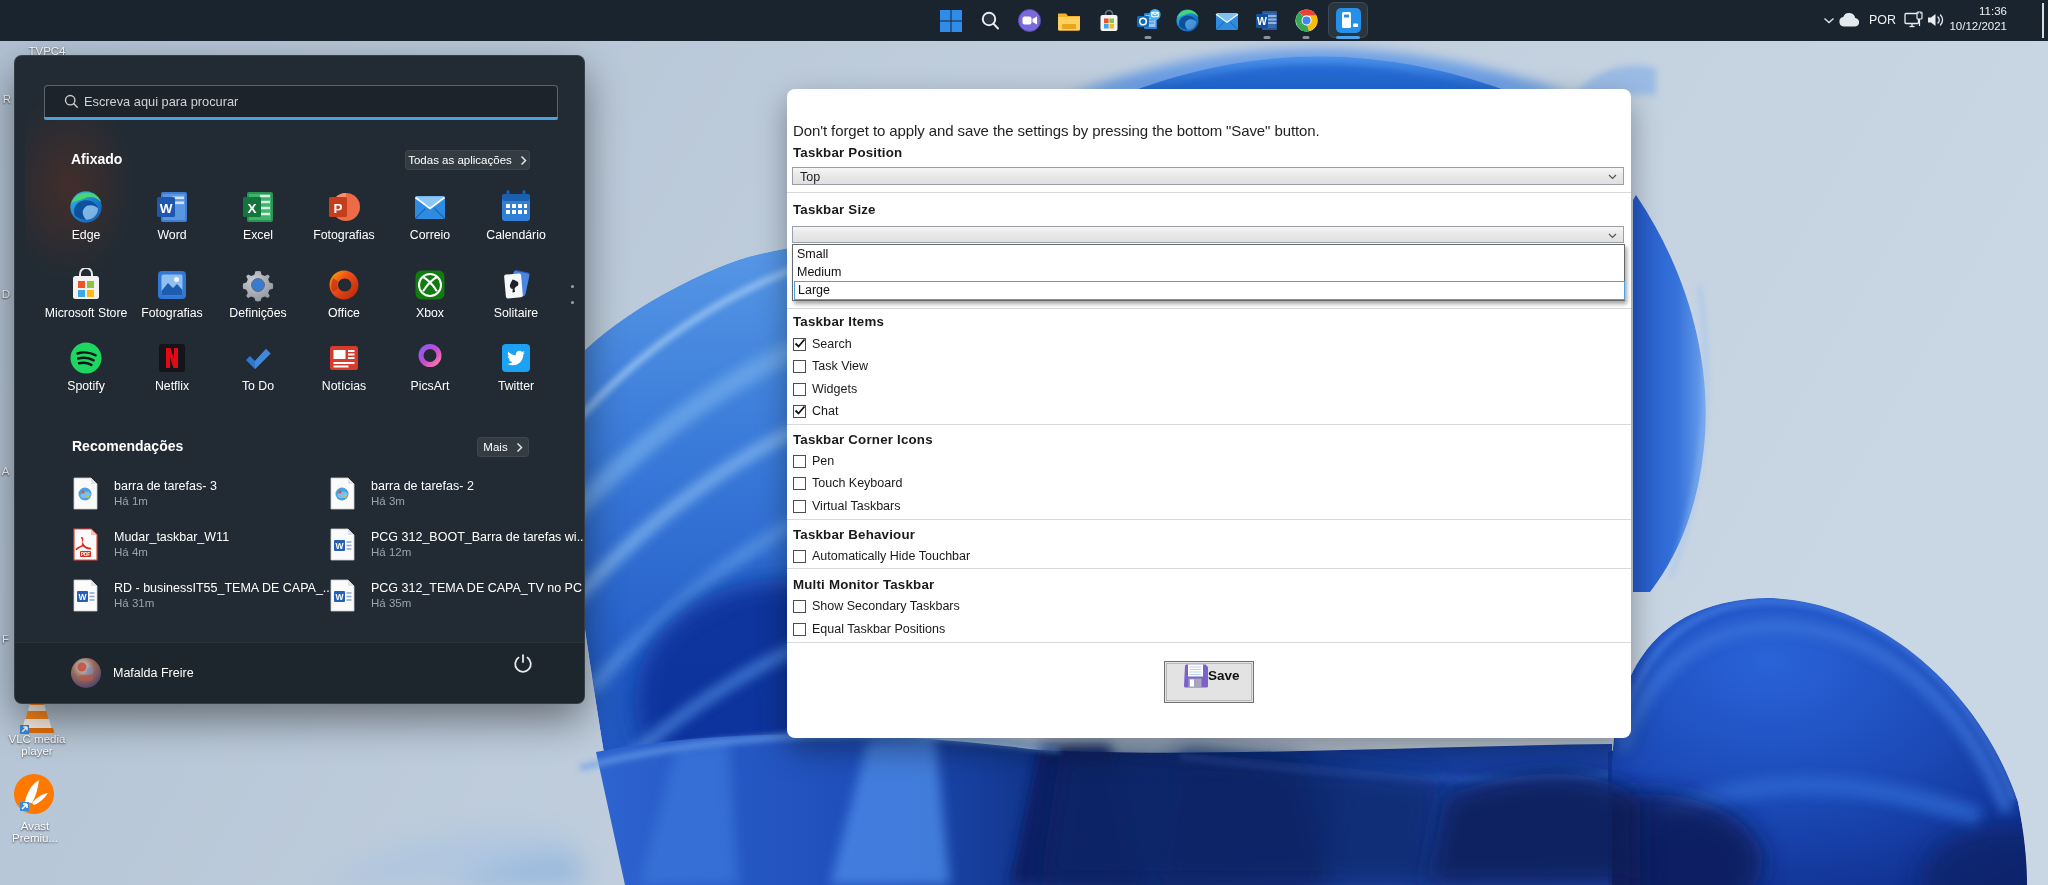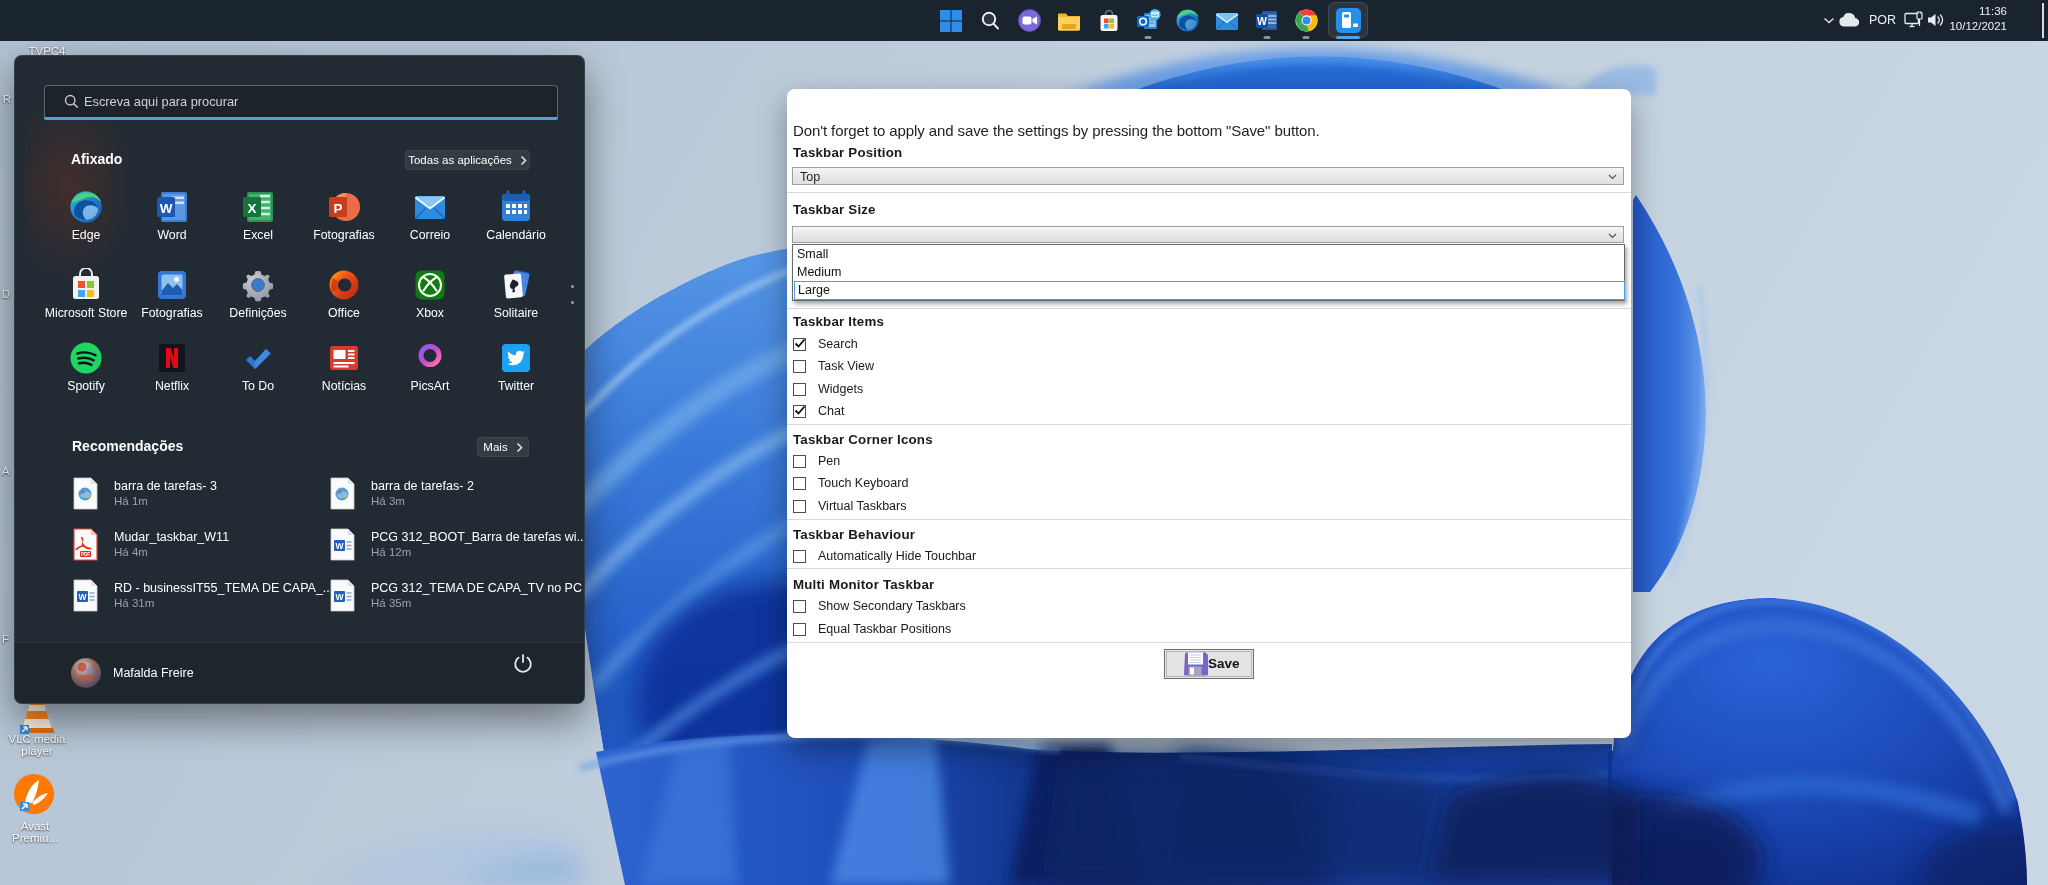--- a/index.html
+++ b/index.html
@@ -29,27 +29,27 @@
   .rtitle{color:#fff;font-size:12.5px;line-height:15px;white-space:nowrap;}
   .rsub{color:#9aa2ab;font-size:11.5px;line-height:14px;}
   #mfooter{position:absolute;left:0;bottom:0;width:100%;height:60px;background:#1d252d;border-top:1px solid rgba(255,255,255,0.07);}
   
   #appwin{position:absolute;left:787px;top:89px;width:844px;height:649px;background:#fff;border-radius:8px;box-shadow:0 12px 30px rgba(0,0,0,0.35);z-index:30;}
   #titlebar{position:absolute;left:0;top:0;width:100%;height:28px;background:#0f7bd7;border-radius:8px 8px 0 0;}
   .wlabel{position:absolute;left:6px;color:#1a1a1a;font-weight:bold;font-size:13.3px;letter-spacing:0.2px;}
   .wtext{position:absolute;left:6px;color:#1f1f1f;font-size:15px;letter-spacing:-0.1px;}
   .combo{position:absolute;left:5px;width:832px;height:18px;background:linear-gradient(#f6f6f6,#e9e9e9 45%,#e0e0e0);border:1px solid #999fa4;box-sizing:border-box;}
   .sep{position:absolute;left:0;width:844px;height:1px;background:#d9d9d9;}
-  .cbrow{position:absolute;left:6px;display:flex;align-items:center;gap:12px;}
+  .cbrow{position:absolute;left:6px;display:flex;align-items:center;gap:6px;}
   .cbox{width:13px;height:13px;border:1px solid #4d4d4d;background:#fff;box-sizing:border-box;position:relative;}
   .cblabel{color:#1a1a1a;font-size:12.5px;}
   #droplist{position:absolute;left:5px;top:155px;width:833px;height:57px;background:#fff;border:1px solid #67696b;box-sizing:border-box;box-shadow:2px 3px 4px rgba(0,0,0,0.35);z-index:5;}
   .dli{position:absolute;left:1px;width:829px;height:18px;color:#111;font-size:12.5px;line-height:18px;padding-left:3px;}
   
-  #savebtn{position:absolute;left:377px;top:560px;width:90px;height:30px;background:#e3e3e3;border:1px solid #707070;outline:1px solid #b9b9b9;outline-offset:-3px;box-sizing:border-box;}
+  #savebtn{position:absolute;left:377px;top:572px;width:90px;height:42px;background:#e3e3e3;border:1px solid #707070;outline:1px solid #b9b9b9;outline-offset:-3px;box-sizing:border-box;}
 </style>
 </head>
 <body>
 <div id="stage">
   <svg id="wallpaper" class="abs" style="left:0;top:0;" width="2048" height="885" viewBox="0 0 2048 885">
     <defs>
       <linearGradient id="sky" x1="0" y1="0" x2="1" y2="0.25">
         <stop offset="0" stop-color="#b2c2d3"></stop>
         <stop offset="0.5" stop-color="#bfcddc"></stop>
         <stop offset="1" stop-color="#c9d6e3"></stop>

